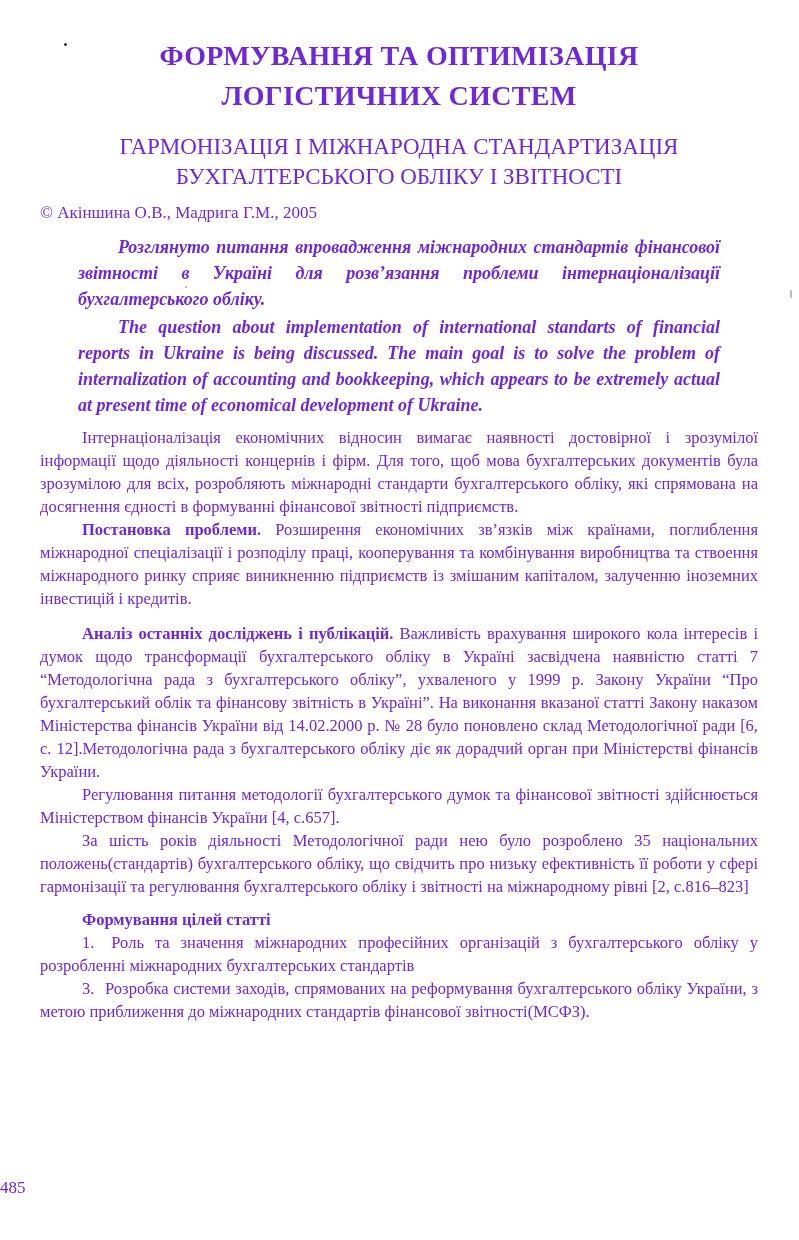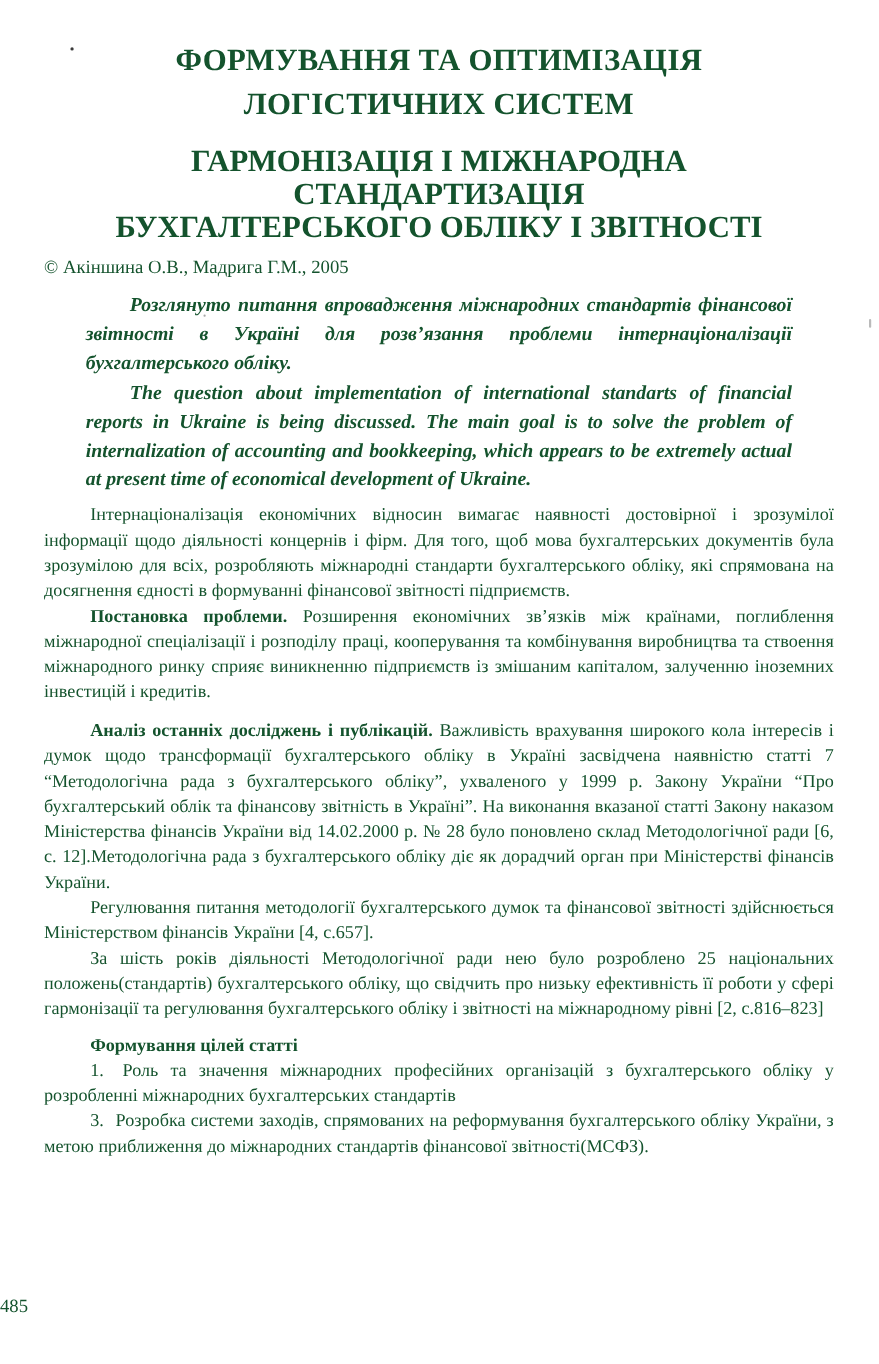--- a/index.html
+++ b/index.html
@@ -6,21 +6,21 @@
   html, body {
     margin: 0;
     padding: 0;
     background: #ffffff;
   }
   .page {
     position: relative;
     width: 799px;
     height: 1240px;
     background: #ffffff;
-    color: #14532d;
+    color: #6d28d9;
     font-family: "Liberation Serif", "DejaVu Serif", serif;
     overflow: hidden;
     margin: 0 auto;
   }
   .content {
     padding: 0 41px 0 40px;
   }
   .journal-title {
     padding-top: 36px;
     text-align: center;
@@ -34,22 +34,22 @@
     text-align: right;
     font-size: 17px;
     line-height: 22px;
   }
   .udk { font-weight: bold; }
   .authors { margin-top: 12px; font-weight: bold; }
   .affiliation { margin-top: 2px; }
   .article-title {
     margin-top: 16px;
     text-align: center;
-    font-weight: bold;
-    font-size: 28px;
+    font-weight: normal;
+    font-size: 23px;
     line-height: 30px;
   }
   .copyright {
     margin-top: 10px;
     font-size: 17px;
     line-height: 22px;
   }
   .abstracts { margin: 10px 38px 0 38px; }
   .abstract {
     font-weight: bold;
@@ -134,21 +134,21 @@
       <div class="para">
         <span class="lead">Постановка проблеми.</span><span> Розширення економічних зв’язків між країнами, поглиблення міжнародної спеціалізації і розподілу праці, кооперування та комбінування виробництва та ствоення міжнародного ринку сприяє виникненню підприємств із змішаним капіталом, залученню іноземних інвестицій і кредитів.</span>
       </div>
       <div class="para sp-before">
         <span class="lead">Аналіз останніх досліджень і публікацій.</span><span> Важливість врахування широкого кола інтересів і думок щодо трансформації бухгалтерського обліку в Україні засвідчена наявністю статті 7 “Методологічна рада з бухгалтерського обліку”, ухваленого у 1999 р. Закону України “Про бухгалтерський облік та фінансову звітність в Україні”. На виконання вказаної статті Закону наказом Міністерства фінансів України від 14.02.2000 р. № 28 було поновлено склад Методологічної ради [6, с. 12].Методологічна рада з бухгалтерського обліку діє як дорадчий орган при Міністерстві фінансів України.</span>
       </div>
       <div class="para">
         <span>Регулювання питання методології бухгалтерського думок та фінансової звітності здійснюється Міністерством фінансів України [4, с.657].</span>
       </div>
       <div class="para">
-        <span>За шість років діяльності Методологічної ради нею було розроблено 25 національних положень(стандартів) бухгалтерського обліку, що свідчить про низьку ефективність її роботи у сфері гармонізації та регулювання бухгалтерського обліку і звітності на міжнародному рівні [2, с.816–823]</span>
+        <span>За шість років діяльності Методологічної ради нею було розроблено 35 національних положень(стандартів) бухгалтерського обліку, що свідчить про низьку ефективність її роботи у сфері гармонізації та регулювання бухгалтерського обліку і звітності на міжнародному рівні [2, с.816–823]</span>
       </div>
 
       <div class="goals-heading">Формування цілей статті</div>
       <div class="goal-item">
         <span class="goal-num">1.</span><span> Роль та значення міжнародних професійних організацій з бухгалтерського обліку у розробленні міжнародних бухгалтерських стандартів</span>
       </div>
       <div class="goal-item">
         <span class="goal-num">3.</span><span> Розробка системи заходів, спрямованих на реформування бухгалтерського обліку України, з метою приближення до міжнародних стандартів фінансової звітності(МСФЗ).</span>
       </div>
     </div>

